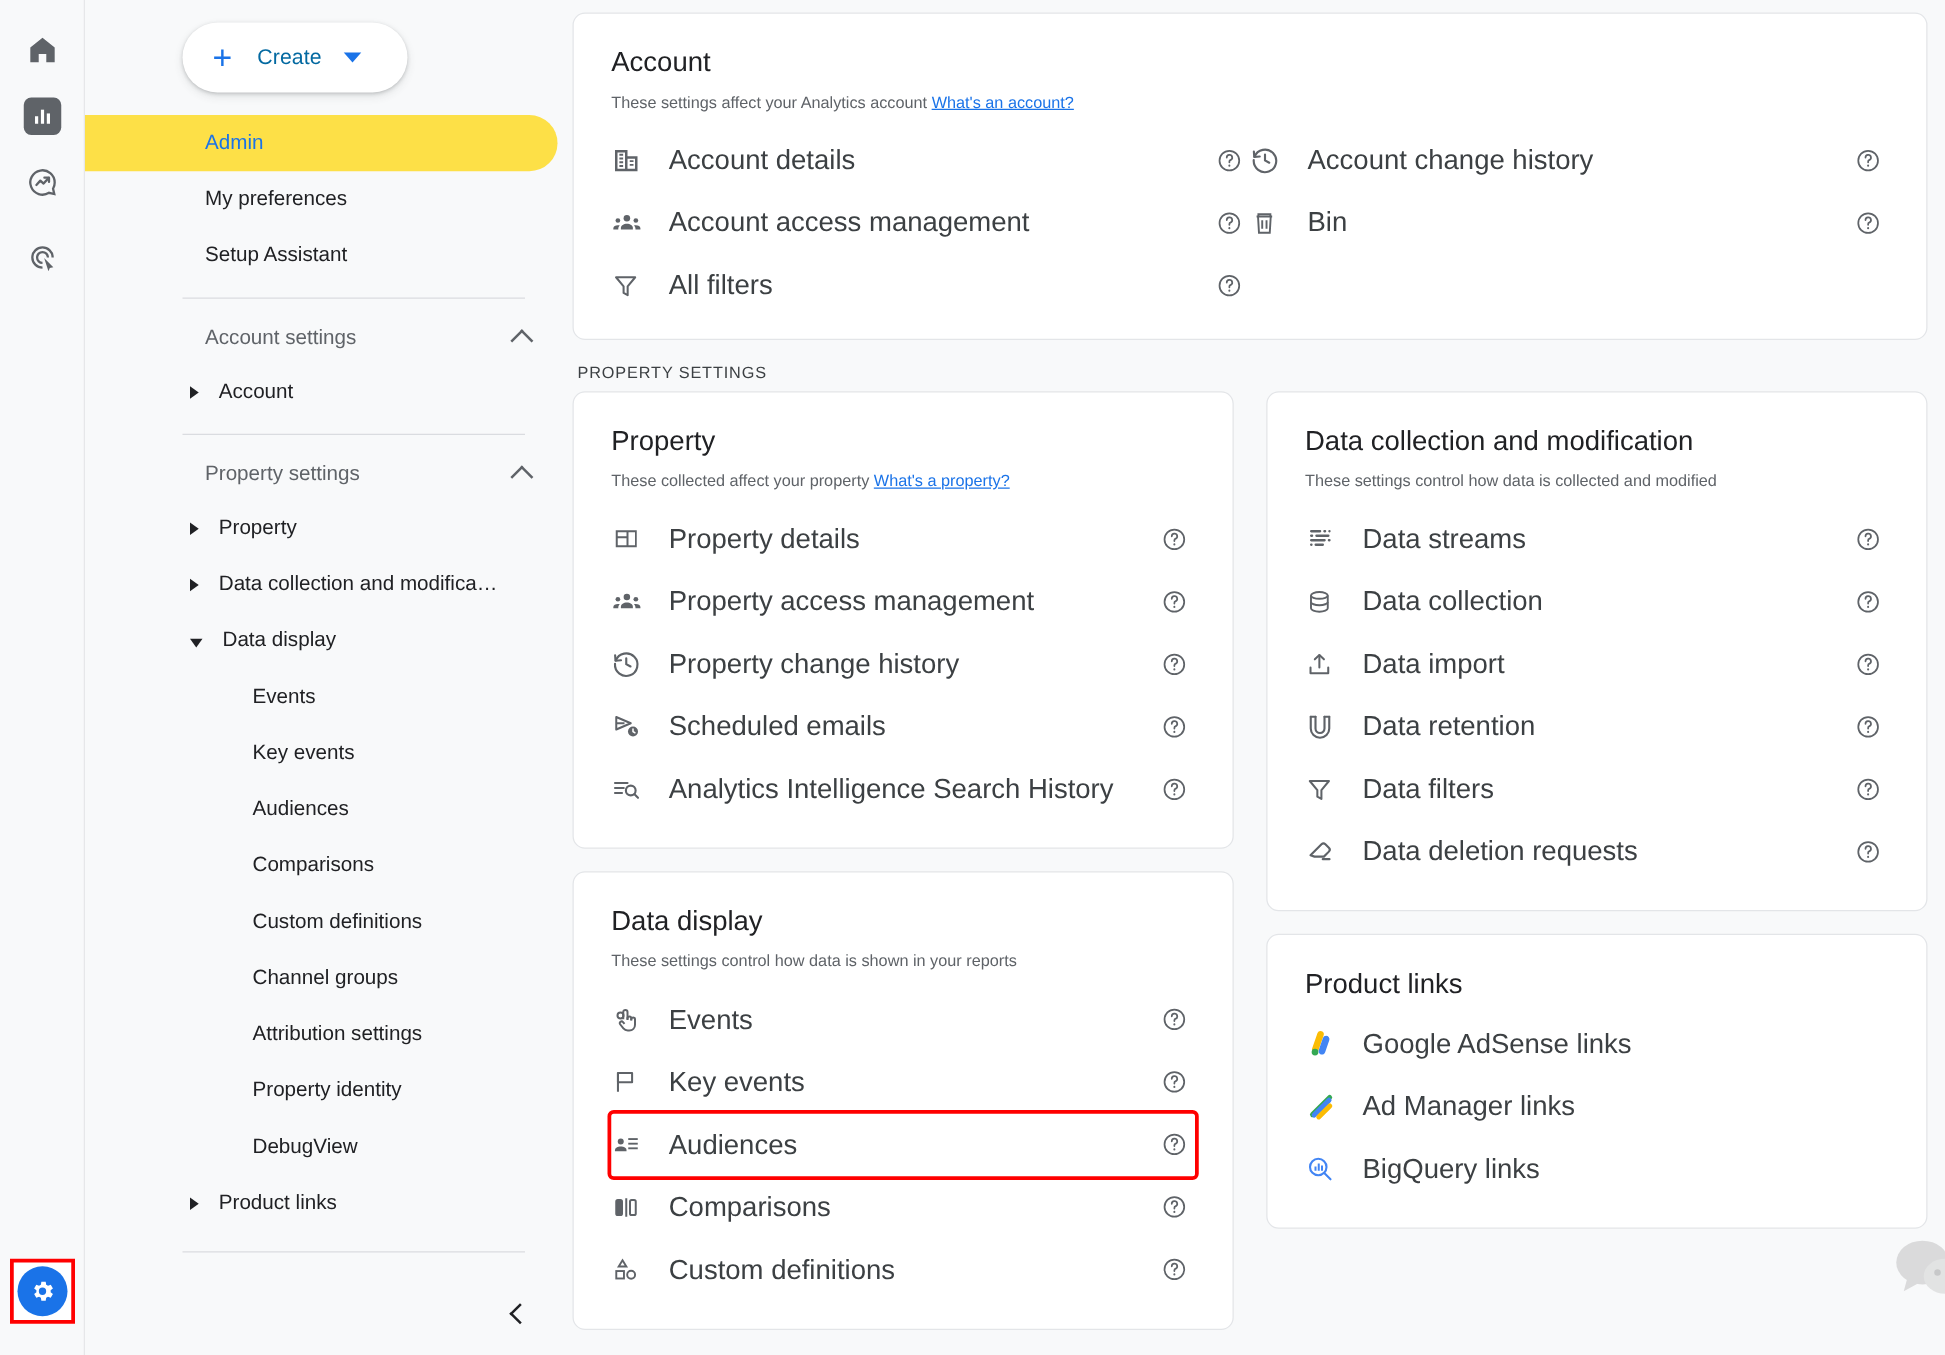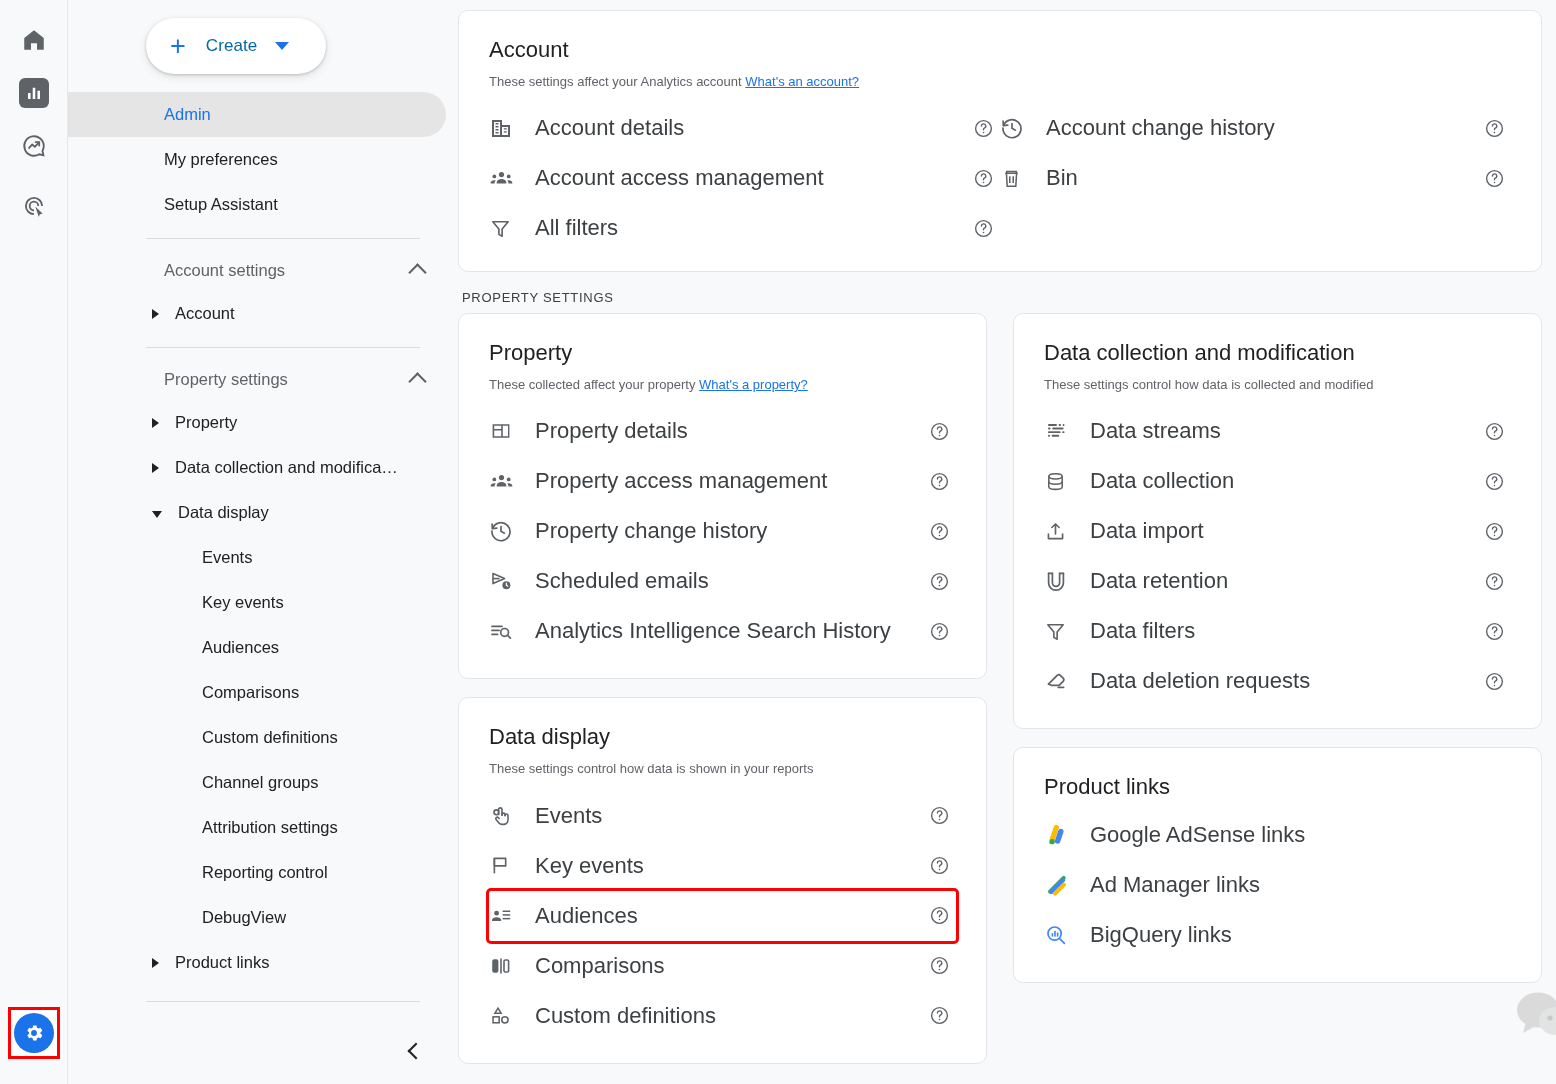--- a/index.html
+++ b/index.html
@@ -104,21 +104,21 @@
     height: 45px;
     display: flex; align-items: center;
     padding-left: 96px;
     font-size: 16.5px;
     color: #202124;
     cursor: pointer;
     border-radius: 0 24px 24px 0;
     margin-right: 4px;
   }
   .nav-row.selected {
-    background: #e5e5e5;
+    background: #fde047;
     color: #1a73e8;
   }
   .nav-sep {
     height: 1px;
     background: #dadce0;
     margin: 11px 30px 10px 78px;
   }
   .group-head {
     height: 42px;
     display: flex; align-items: center;
@@ -385,21 +385,21 @@
       <div class="leaf-row">
         <span>Custom definitions</span>
       </div>
       <div class="leaf-row">
         <span>Channel groups</span>
       </div>
       <div class="leaf-row">
         <span>Attribution settings</span>
       </div>
       <div class="leaf-row">
-        <span>Reporting control</span>
+        <span>Property identity</span>
       </div>
       <div class="leaf-row">
         <span>DebugView</span>
       </div>
 
       <div class="tree-row">
         <span class="tri"></span>
         <span>Product links</span>
       </div>
 

